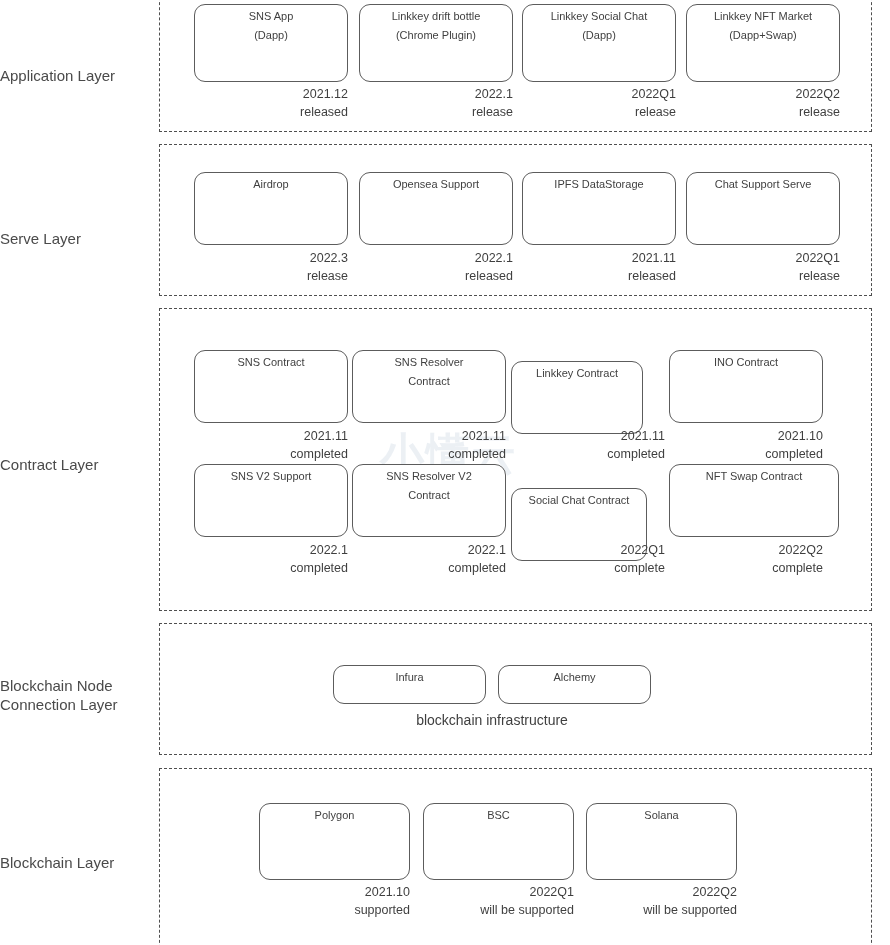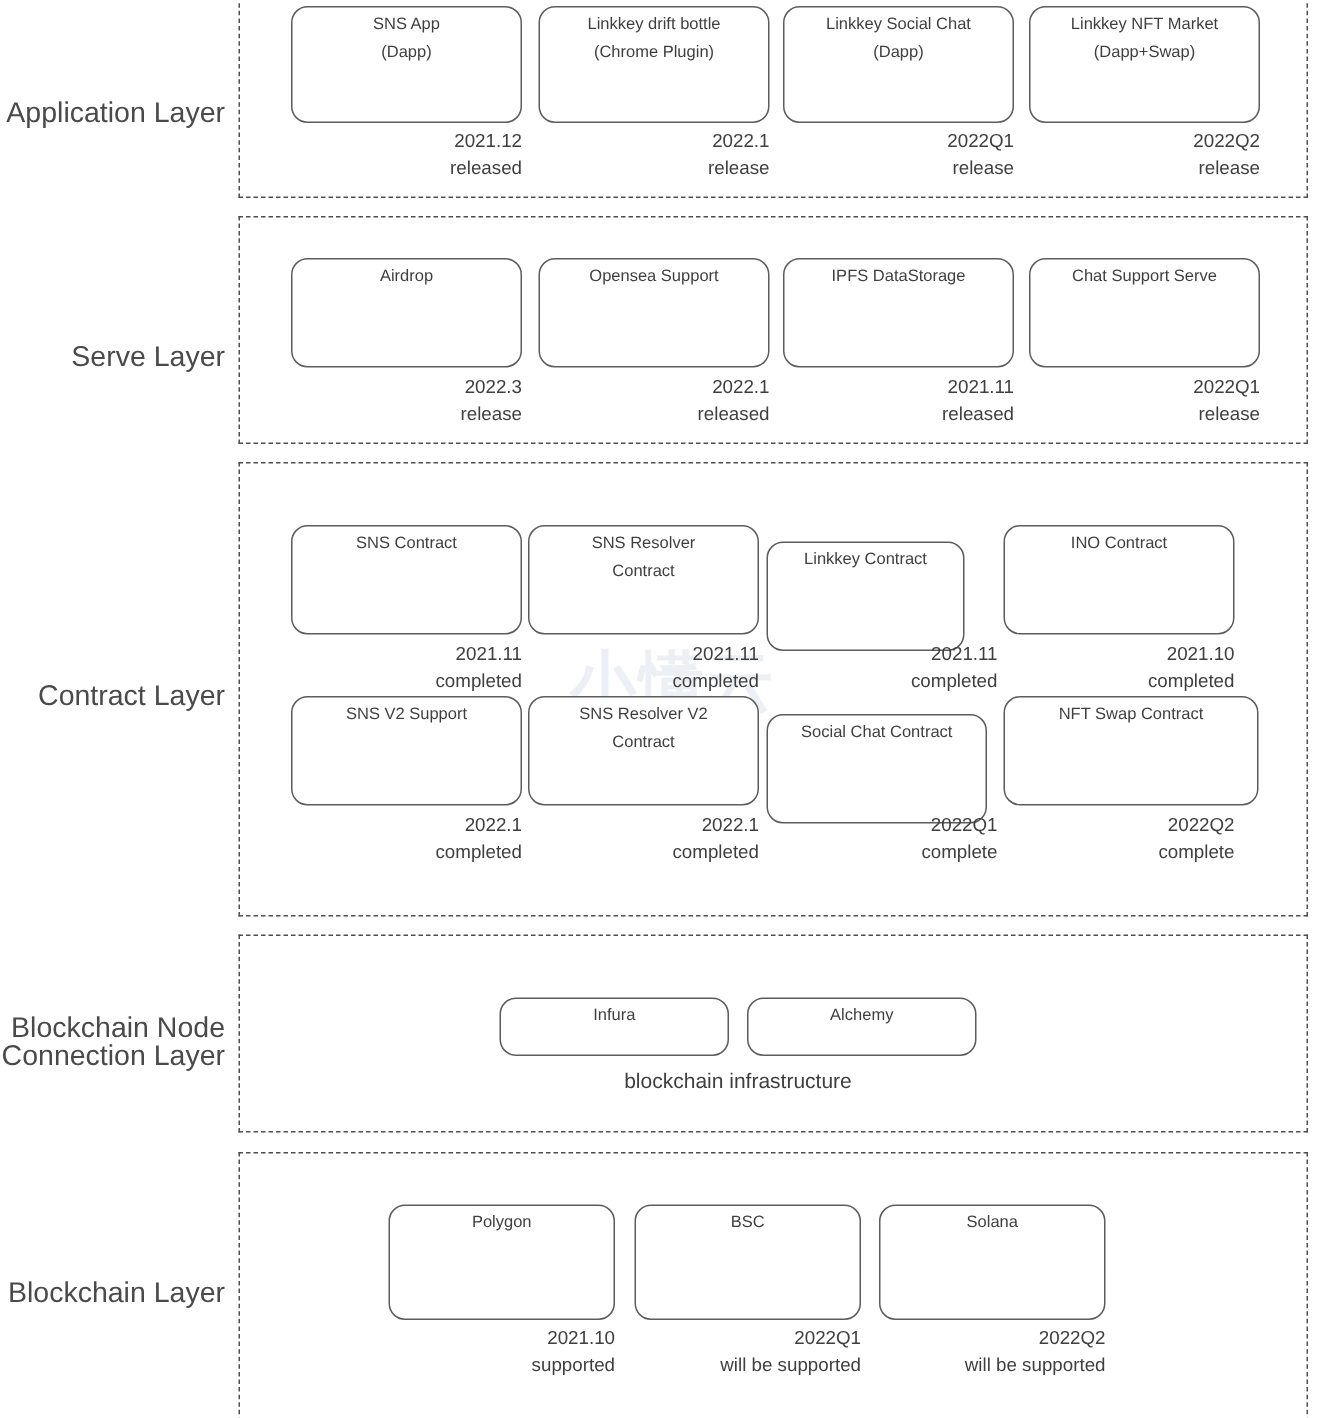--- a/index.html
+++ b/index.html
@@ -40,22 +40,22 @@
   .layer {
     position: absolute;
     left: 0;
     width: 890px;
     z-index: 2;
   }
   .layer-label {
     position: absolute;
     left: 0;
     width: 150px;
-    text-align: right;
-    font-size: 19px;
+    text-align: left;
+    font-size: 15px;
     line-height: 19px;
     color: #4a4a4a;
   }
   .layer-box {
     position: absolute;
     left: 159px;
     width: 713px;
     border: 1.5px dashed #4f4f4f;
     box-sizing: border-box;
   }
@@ -202,21 +202,21 @@
   <div class="caption" style="left:194px;top:541px;width:154px">2022.1
 completed</div>
 
   <div class="card" style="left:352px;top:464px;width:154px;height:73px">
     <span class="card-title">SNS Resolver V2
 Contract</span>
   </div>
   <div class="caption" style="left:352px;top:541px;width:154px">2022.1
 completed</div>
 
-  <div class="card" style="left:511px;top:476px;width:147px;height:73px">
+  <div class="card" style="left:511px;top:488px;width:136px;height:73px">
     <span class="card-title">Social Chat Contract</span>
   </div>
   <div class="caption" style="left:511px;top:541px;width:154px">2022Q1
 complete</div>
 
   <div class="card" style="left:669px;top:464px;width:170px;height:73px">
     <span class="card-title">NFT Swap Contract</span>
   </div>
   <div class="caption" style="left:669px;top:541px;width:154px">2022Q2
 complete</div>

